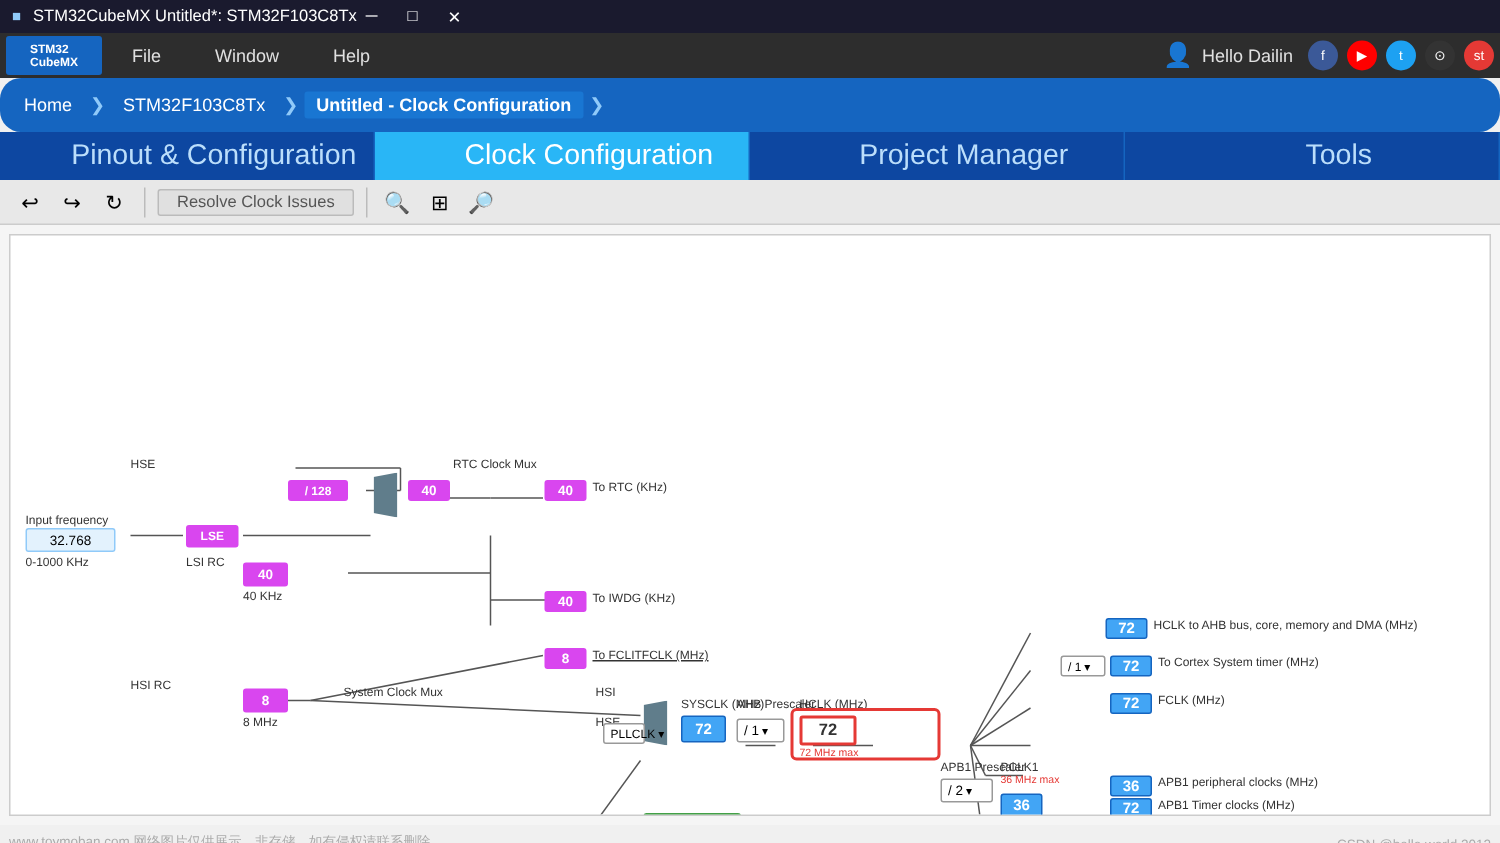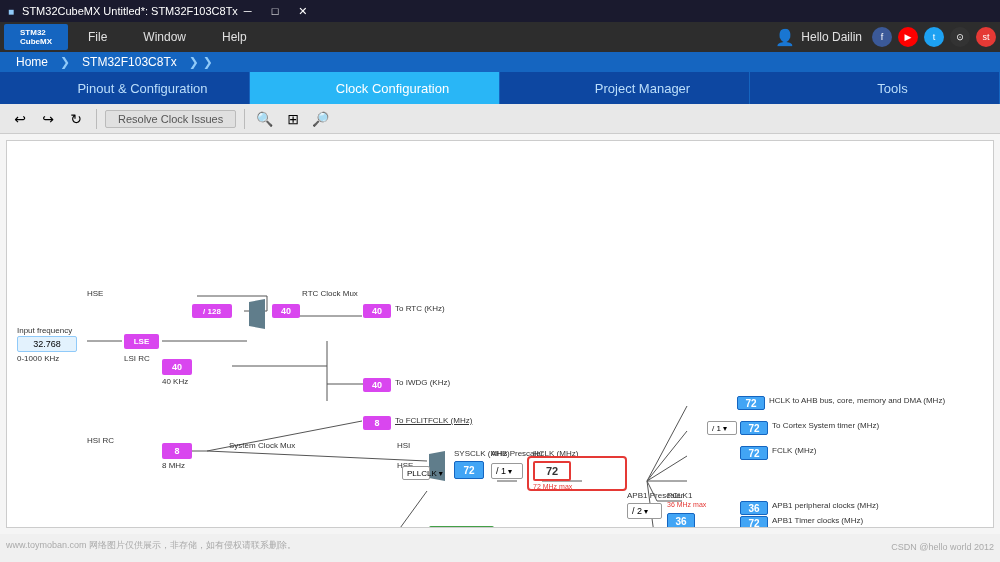--- a/index.html
+++ b/index.html
@@ -13,29 +13,29 @@
     
     #menubar { background: #2d2d2d; color: #e0e0e0; height: 30px; display: flex; align-items: center; padding: 0 4px; }
     #menubar .logo { width: 64px; height: 26px; background: #1565c0; display: flex; align-items: center; justify-content: center; color: white; font-size: 8px; font-weight: bold; margin-right: 12px; border-radius: 2px; }
     #menubar .menu-items { display: flex; gap: 20px; flex: 1; }
     #menubar .menu-item { cursor: pointer; padding: 4px 8px; font-size: 12px; }
     #menubar .user-info { display: flex; align-items: center; gap: 6px; margin-right: 10px; }
     #menubar .social-icons { display: flex; gap: 6px; align-items: center; }
     #menubar .social-icon { width: 20px; height: 20px; border-radius: 50%; display: flex; align-items: center; justify-content: center; font-size: 9px; color: white; cursor: pointer; }
 
     
-    #breadcrumb { background: #1565c0; color: white; height: 20px; display: flex; align-items: center; padding: 0 8px; gap: 4px; font-size: 12px; }
+    #breadcrumb { background: #1565c0; color: white; height: 36px; display: flex; align-items: center; padding: 0 8px; gap: 4px; font-size: 12px; border-radius: 14px; }
     #breadcrumb .bc-item { padding: 2px 8px; cursor: pointer; }
     #breadcrumb .bc-arrow { color: #90caf9; }
     #breadcrumb .bc-active { background: #1976d2; border-radius: 2px; font-weight: bold; }
     #breadcrumb .generate-btn { margin-left: auto; background: #43a047; color: white; border: none; padding: 4px 14px; font-weight: bold; font-size: 11px; cursor: pointer; border-radius: 2px; }
 
     
     #tabs { background: #0d47a1; display: flex; height: 32px; }
-    #tabs .tab { flex: 1; display: flex; align-items: center; justify-content: center; color: #bbdefb; cursor: pointer; font-size: 13px; font-weight: 500; border-right: 1px solid #1565c0; padding-left: 36px; }
+    #tabs .tab { flex: 1; display: flex; align-items: center; justify-content: center; color: #bbdefb; cursor: pointer; font-size: 19px; font-weight: 500; border-right: 1px solid #1565c0; padding-left: 36px; }
     #tabs .tab.active { background: #29b6f6; color: white; }
 
     
     #toolbar { background: #e8e8e8; height: 30px; display: flex; align-items: center; padding: 0 8px; gap: 4px; border-bottom: 1px solid #ccc; }
     #toolbar .tb-btn { width: 24px; height: 24px; display: flex; align-items: center; justify-content: center; cursor: pointer; border: 1px solid transparent; border-radius: 2px; font-size: 14px; }
     #toolbar .tb-sep { width: 1px; height: 20px; background: #bbb; margin: 0 4px; }
     #toolbar .resolve-btn { background: #e0e0e0; border: 1px solid #bbb; padding: 2px 12px; font-size: 11px; cursor: pointer; border-radius: 2px; color: #555; }
 
     
     #main { background: #f5f5f5; height: calc(562px - 22px - 30px - 28px - 32px - 30px - 20px); overflow: hidden; position: relative; padding: 6px; }
@@ -95,20 +95,21 @@
     <div class="social-icon" style="background:#333;">⊙</div>
     <div class="social-icon" style="background:#e53935;">st</div>
   </div>
 </div>
 
 <div id="breadcrumb">
   <span class="bc-item">Home</span>
   <span class="bc-arrow">❯</span>
   <span class="bc-item">STM32F103C8Tx</span>
   <span class="bc-arrow">❯</span>
+  <span class="bc-item bc-active">Untitled - Clock Configuration</span>
   <span class="bc-arrow">❯</span>
 </div>
 
 <div id="tabs">
   <div class="tab">
     <span>Pinout &amp; Configuration</span>
   </div>
   <div class="tab active">
     <span>Clock Configuration</span>
   </div>

